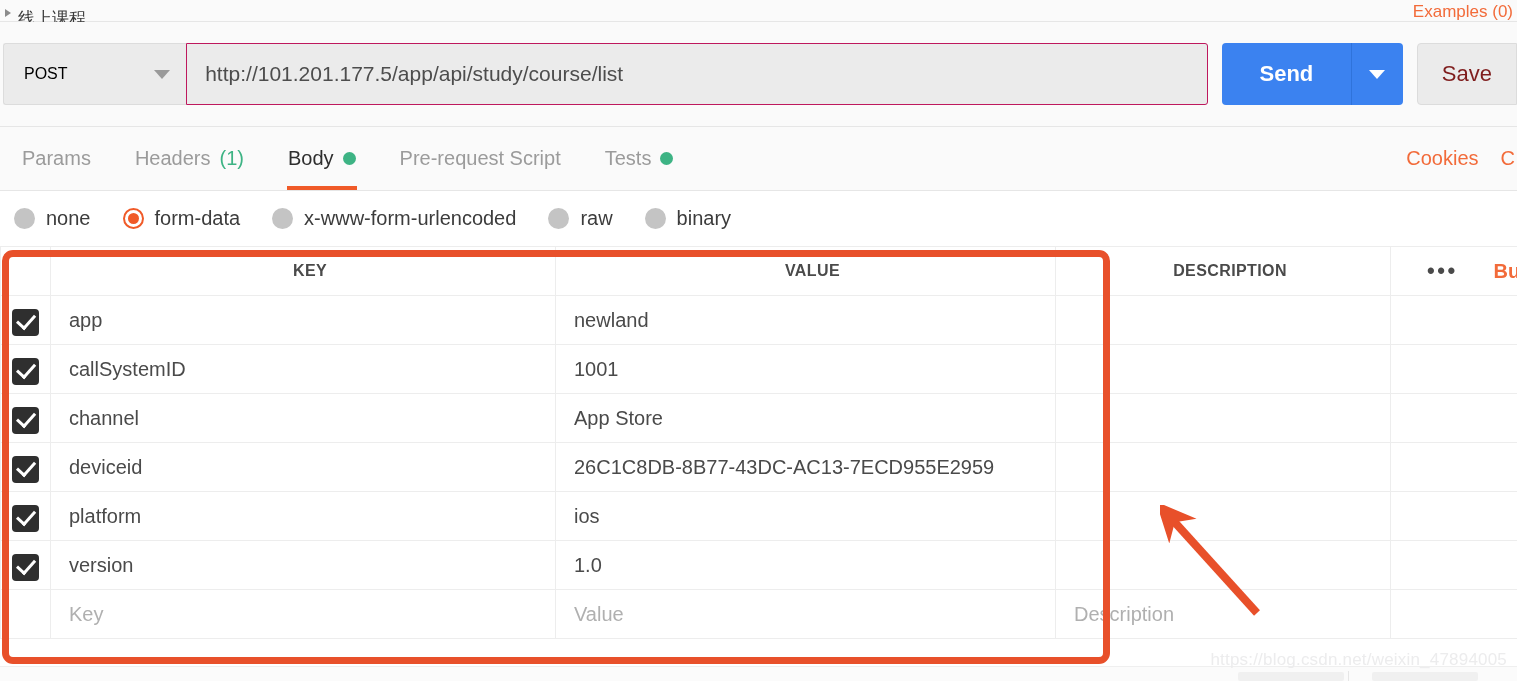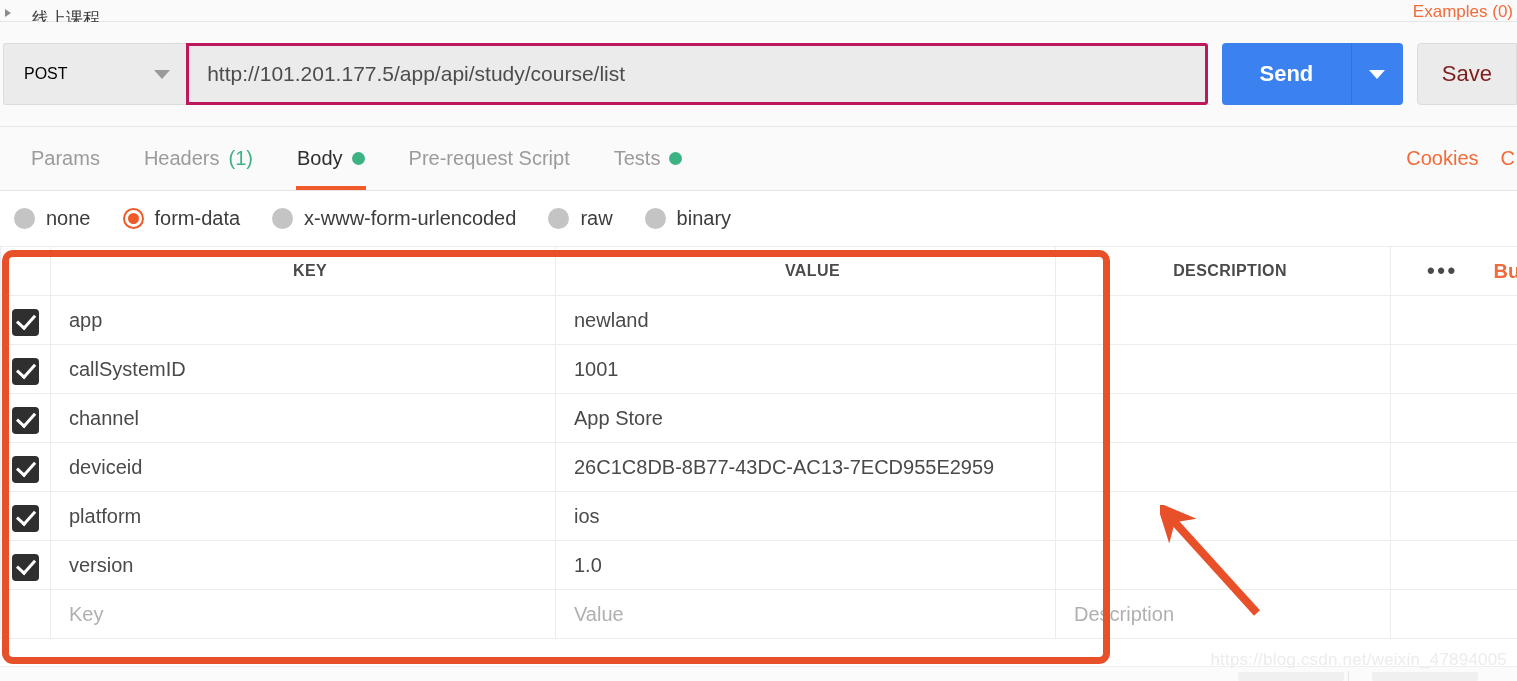--- a/index.html
+++ b/index.html
@@ -10,21 +10,21 @@
     overflow: hidden;
   }
   #app { position: relative; width: 1517px; height: 681px; background:#fff; }
 
   
   .title-strip {
     position: absolute; left:0; top:0; width:1517px; height:22px;
     background:#fafafa; border-bottom:1px solid #e6e6e6;
     display:flex; align-items:center;
   }
-  .title-left { display:flex; align-items:flex-end; gap:21px; padding-left:5px; height:22px; }
+  .title-left { display:flex; align-items:flex-end; gap:7px; padding-left:5px; height:22px; }
   .tri-collapse {
     width:0;height:0;
     border-left:6px solid #8c8c8c;
     border-top:4.5px solid transparent;
     border-bottom:4.5px solid transparent;
     margin-bottom:5px;
   }
   .coll-name {
     font-size:17px; color:#3a3a3a; line-height:16px;
     font-family:"DejaVu Sans", sans-serif;
@@ -49,21 +49,21 @@
     display:flex; align-items:center; justify-content:space-between;
     padding:0 16px 0 20px;
   }
   .caret-dark {
     width:0;height:0;
     border-left:8px solid transparent; border-right:8px solid transparent;
     border-top:9px solid #9a9a9a;
   }
   .url-input {
     width:1041px; height:62px;
-    background:#ebebeb; border:3px solid #be185d;
+    background:#ebebeb; border:1px solid #be185d;
     border-radius:0 3px 3px 0;
     display:flex; align-items:center; padding-left:18px;
     font-size:21px; color:#4d4d4d;
   }
   .send-group { display:flex; margin-left:14px; }
   .send-btn {
     width:130px; height:62px; background:#3b82f0;
     border-radius:4px 0 0 4px;
     display:flex; align-items:center; justify-content:center;
     color:#fff; font-size:22px; font-weight:bold;
@@ -85,21 +85,21 @@
     border:1px solid #dcdcdc; border-radius:4px 0 0 4px;
     display:flex; align-items:center; justify-content:center;
     color:#7f1d1d; font-size:22px;
   }
 
   
   .tabs-row {
     position:absolute; left:0; top:127px; width:1517px; height:64px;
     background:#fafafa; border-bottom:1px solid #e6e6e6;
   }
-  .tabs { display:flex; align-items:center; height:63px;padding-left:9px; }
+  .tabs { display:flex; align-items:center; height:63px; }
   .tab {
     position:relative; height:63px;
     display:flex; align-items:center; gap:9px;
     padding:0 22px;
     font-size:20px; color:#9b9b9b; white-space:nowrap;
   }
   .tab.active { color:#2e2e2e; }
   .tab.active::after {
     content:""; position:absolute; left:21px; right:21px; bottom:0;
     height:4px; background:#f05a28;

